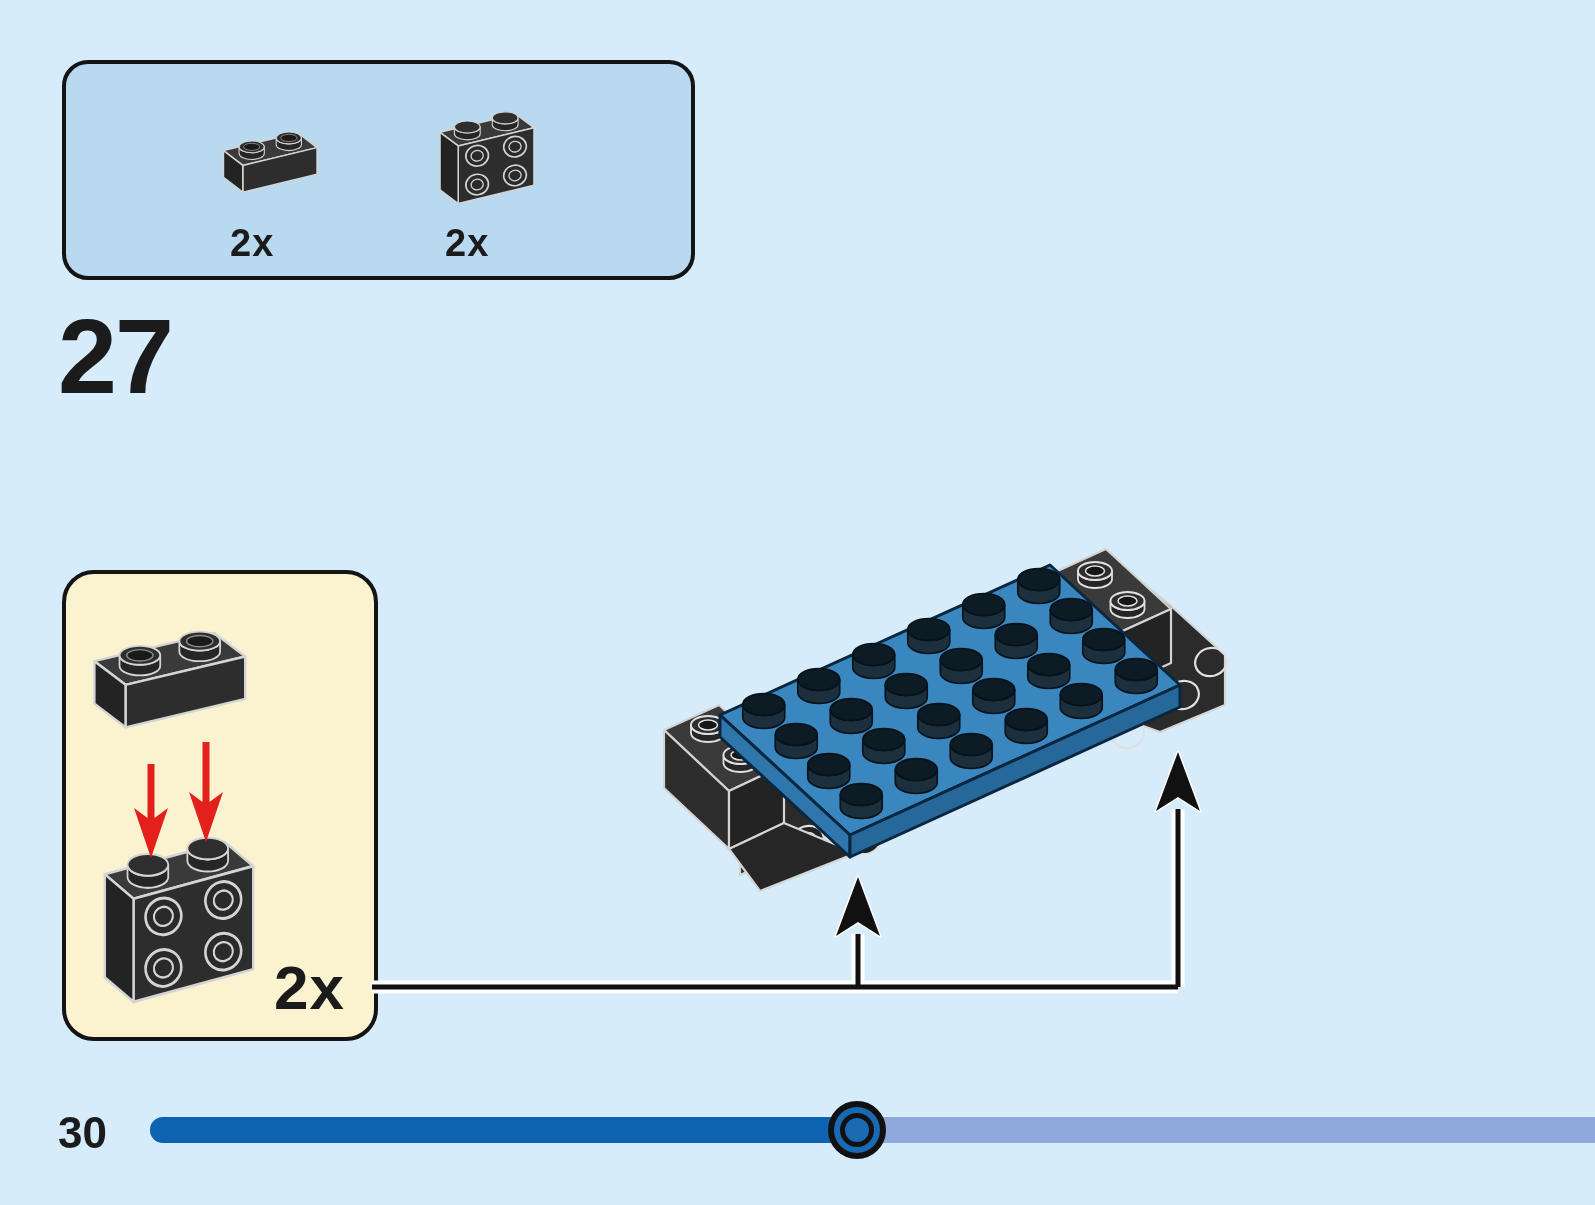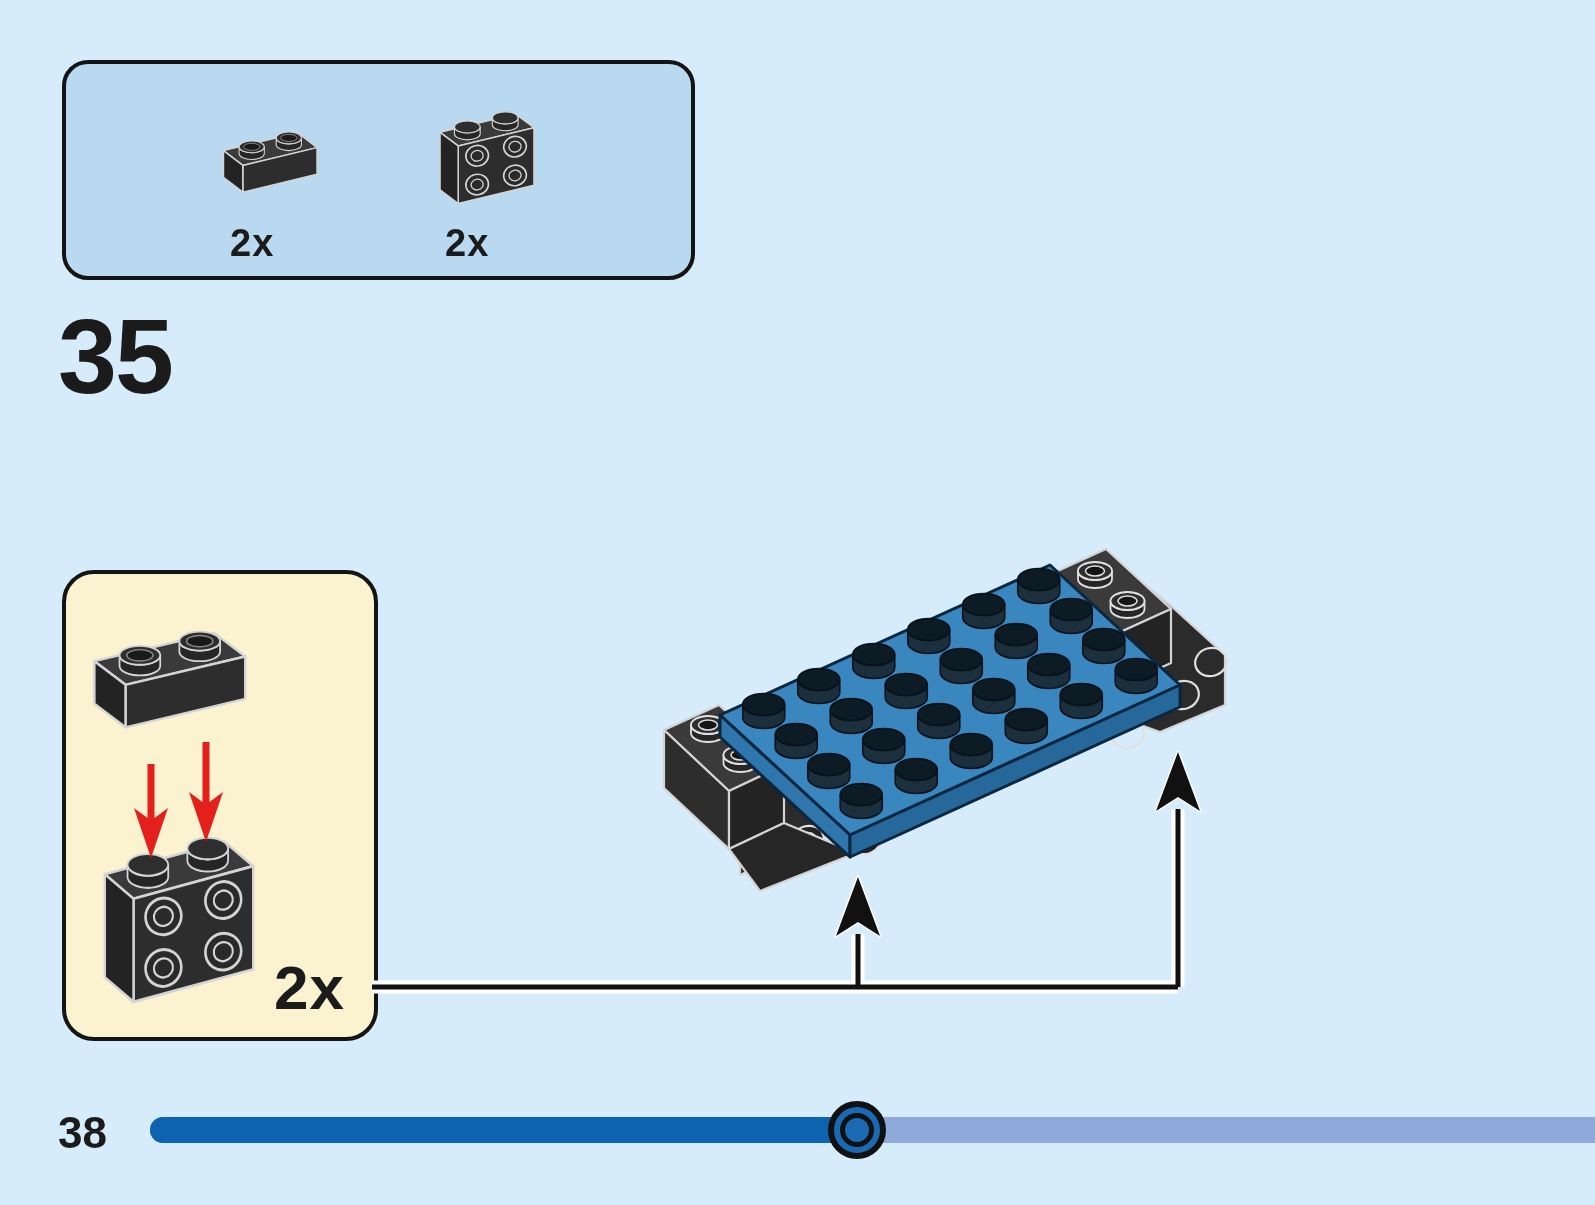--- a/index.html
+++ b/index.html
@@ -97,21 +97,21 @@
   <svg class="part-icon" style="left:156px;top:56px" width="98" height="76" viewBox="0 0 132 100">
       <use href="#brickA"></use>
     </svg>
   <svg class="part-icon" style="left:371px;top:36px" width="100" height="110" viewBox="0 0 132 140">
       <use href="#brickB"></use>
     </svg>
   <div class="part-count" style="left:164px;top:158px">2x</div>
   <div class="part-count" style="left:379px;top:158px">2x</div>
 </div>
 
-<div class="step-number">35</div>
+<div class="step-number">27</div>
 
 <div class="callout">
   <svg width="308" height="463" viewBox="0 0 308 463">
     <use href="#brickA" x="26" y="40" width="158" height="118"></use>
     <use href="#brickB" x="34" y="246" width="158" height="190"></use>
     <g fill="var(--arrow-red,#e3201b)">
       <polygon points="85,284 102,234 88.5,244 88.5,190 81.5,190 81.5,244 68,234"></polygon>
       <polygon points="140,268 157,218 143.5,228 143.5,168 136.5,168 136.5,228 123,218"></polygon>
     </g>
   </svg>
@@ -223,17 +223,17 @@
   <g fill="none">
     <path d="M32,477 H838 M518,477 V424 M838,477 V299" stroke="#ffffff" stroke-width="13"></path>
     <path d="M32,477 H838 M518,477 V424 M838,477 V299" stroke="#111111" stroke-width="5"></path>
   </g>
   <g fill="#111111" stroke="#ffffff" stroke-width="3" paint-order="stroke" stroke-linejoin="round">
     <polygon points="518,367 540,426 518,412 496,426"></polygon>
     <polygon points="838,242 860,301 838,287 816,301"></polygon>
   </g>
 </svg>
 
-<div class="footer-page-number">38</div>
+<div class="footer-page-number">30</div>
 <div class="progress-track">
   <div class="progress-fill" style="width: 48.9%;"></div>
   <div class="progress-marker" style="left: 48.9%;"></div>
 </div>
 
 </body></html>

